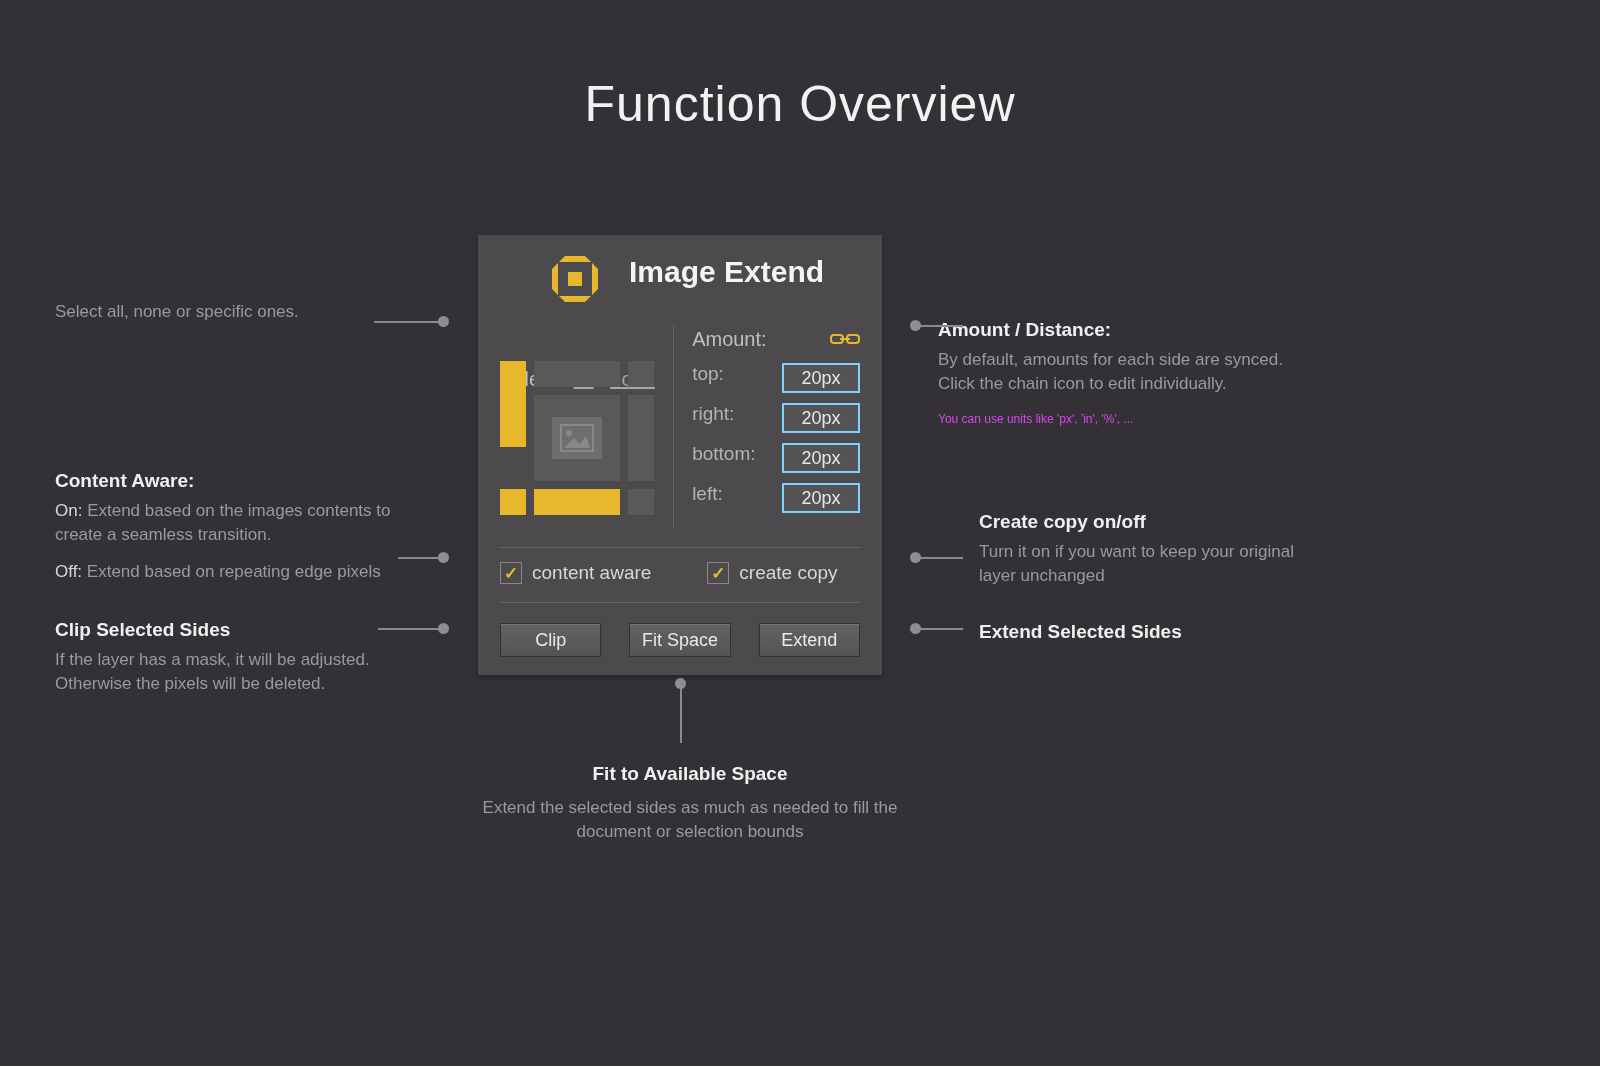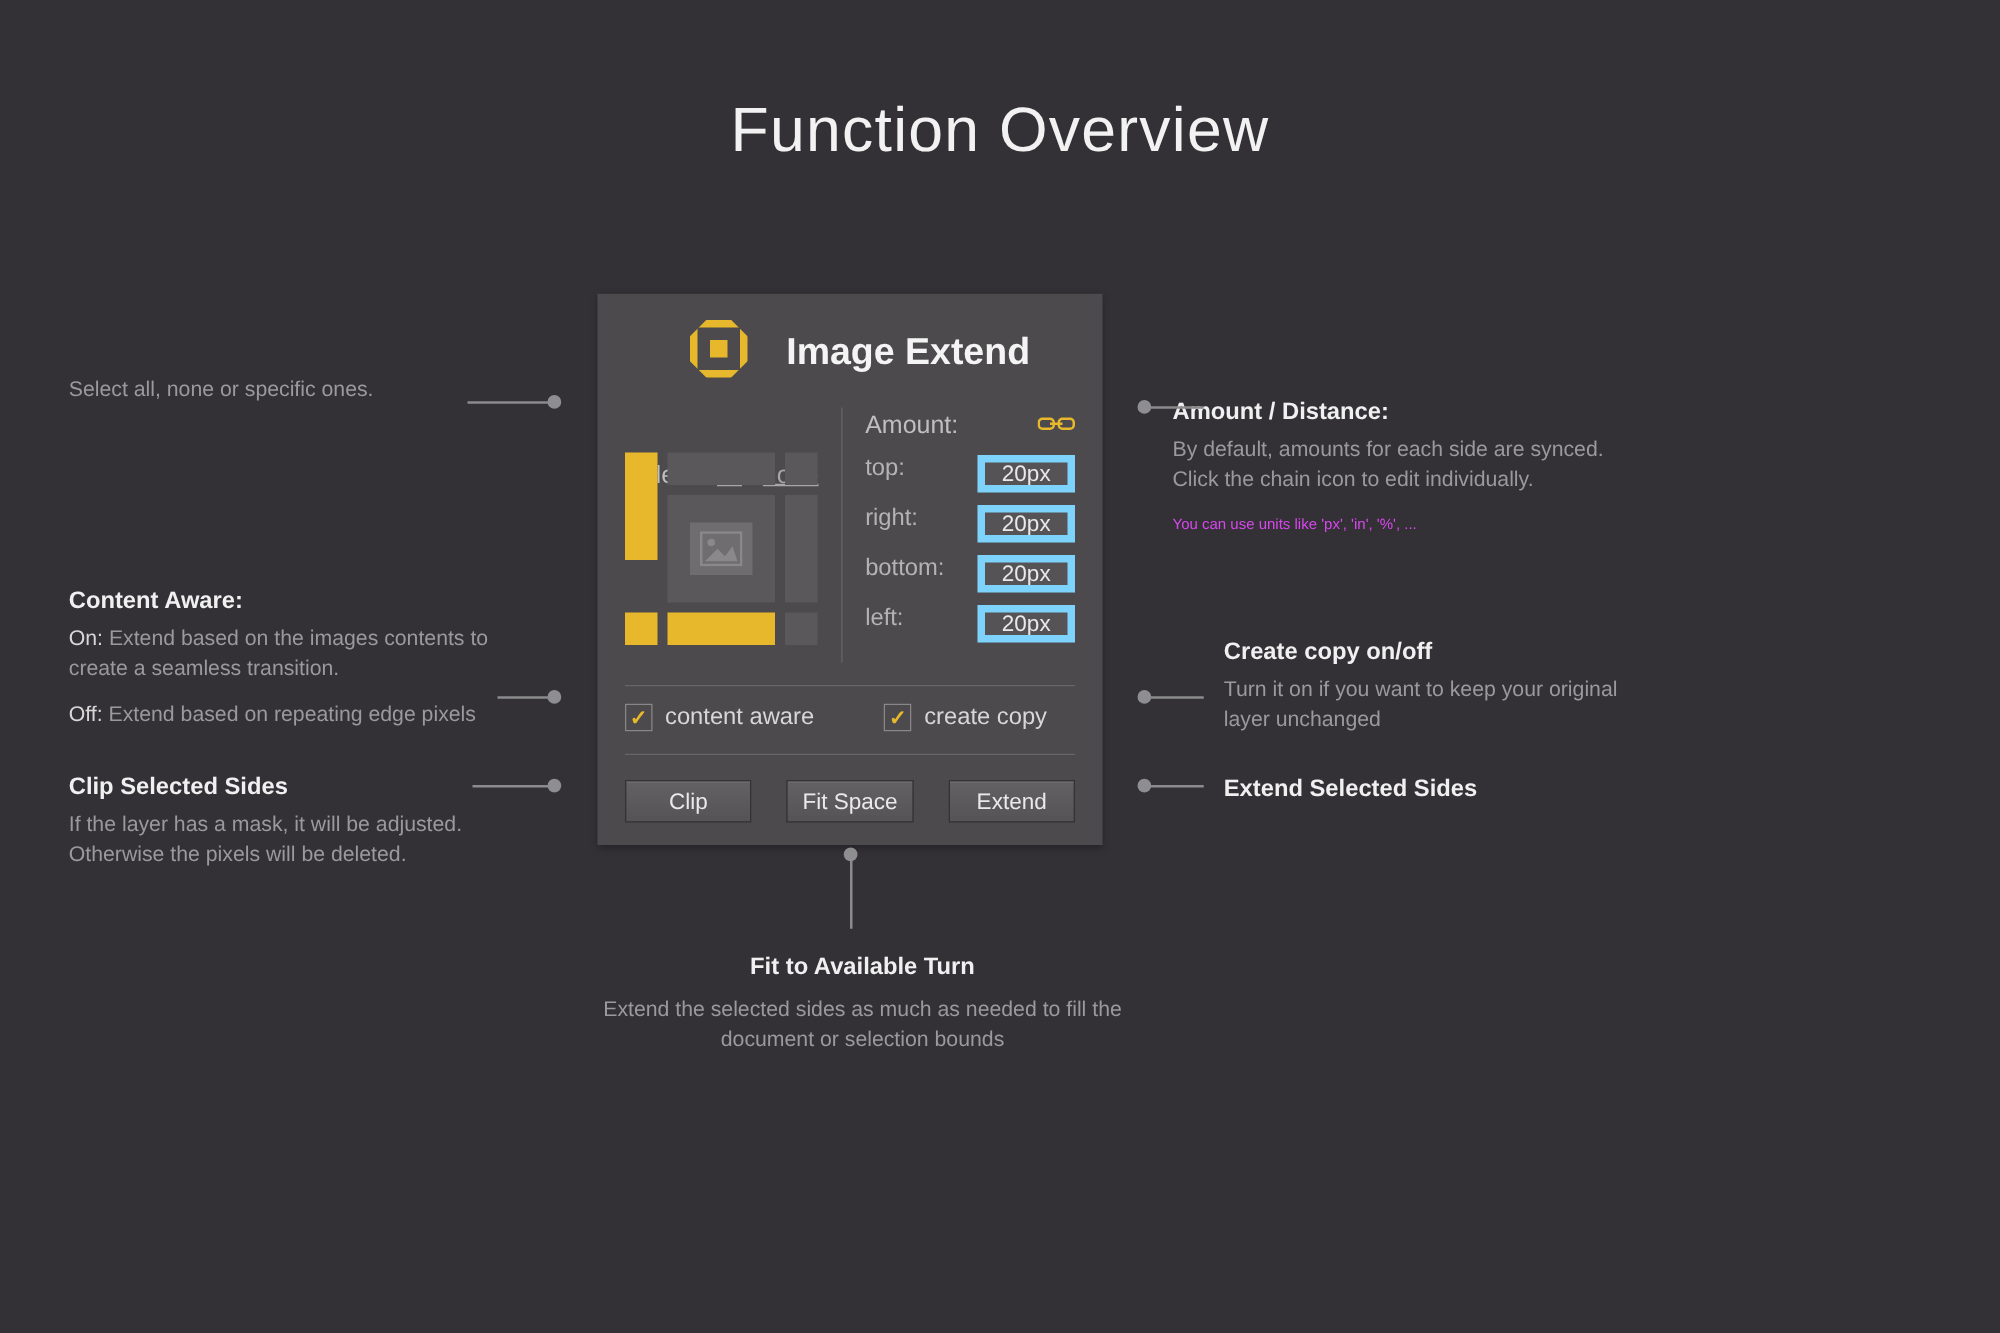--- a/index.html
+++ b/index.html
@@ -27,21 +27,21 @@
     position: absolute;
     left: 478px;
     top: 235px;
     width: 404px;
     background: #4c4a4c;
     padding: 20px 0 18px 0;
     box-shadow: 0 2px 6px rgba(0,0,0,0.3);
   }
   .panel-header {
     display: flex;
-    align-items: center;
+    align-items: flex-start;
     justify-content: center;
     gap: 30px;
     padding-bottom: 18px;
     margin-left: 15px;
   }
   .panel-title {
     font-size: 30px;
     font-weight: 600;
     color: #f4f4f4;
   }
@@ -119,21 +119,21 @@
   }
   .amt-row:last-child { margin-bottom: 16px; }
   .amt-label {
     font-size: 19px;
     color: #b4b3b4;
   }
   .amt-input {
     width: 78px;
     height: 30px;
     background: #555355;
-    border: 6px solid #7dd3fc;
+    border: 2px solid #7dd3fc;
     color: #e8e8e8;
     font-size: 18px;
     text-align: center;
     font-family: inherit;
   }
   
   .panel-div {
     height: 1px;
     background: #666;
     margin: 18px 22px 0 22px;
@@ -370,21 +370,21 @@
 <div class="ann" style="left:979px; top:508px; width:350px;">
   <div class="title">Create copy on/off</div>
   <div class="desc">Turn it on if you want to keep your original layer unchanged</div>
 </div>
 
 <div class="ann" style="left:979px; top:618px; width:320px;">
   <div class="title">Extend Selected Sides</div>
 </div>
 
 <div class="ann ann-center" style="left:480px; top:760px; width:420px;">
-  <div class="title">Fit to Available Turn</div>
+  <div class="title">Fit to Available Space</div>
   <div class="desc" style="margin-top:8px">Extend the selected sides as much as needed to fill the document or selection bounds</div>
 </div>
 
 <div class="connector" style="left:374px; top:321px; width:70px;">
     <div class="dot" style="right:-5px"></div>
   </div>
 <div class="connector" style="left:398px; top:557px; width:46px;">
     <div class="dot" style="right:-5px"></div>
   </div>
 <div class="connector" style="left:378px; top:628px; width:66px;">

